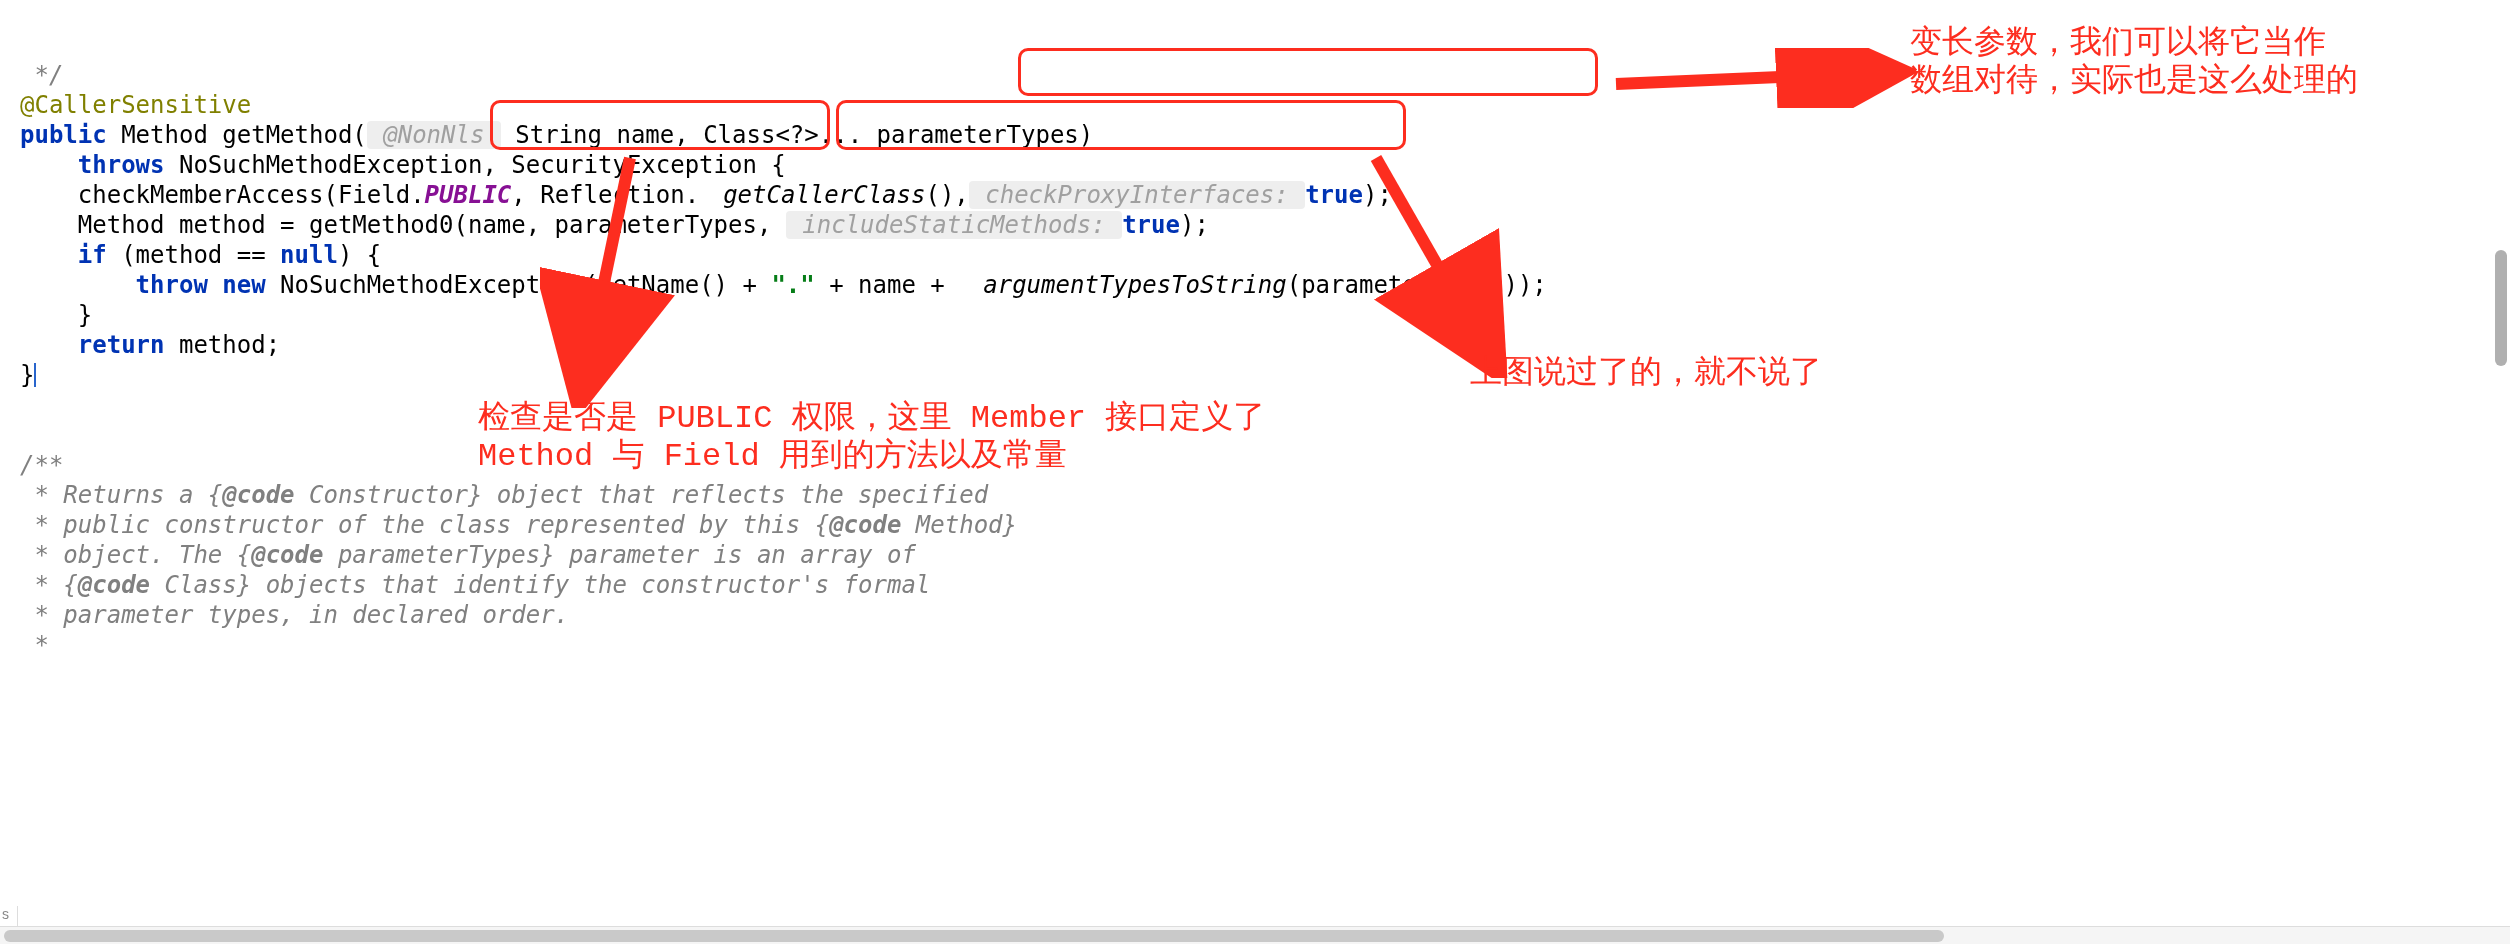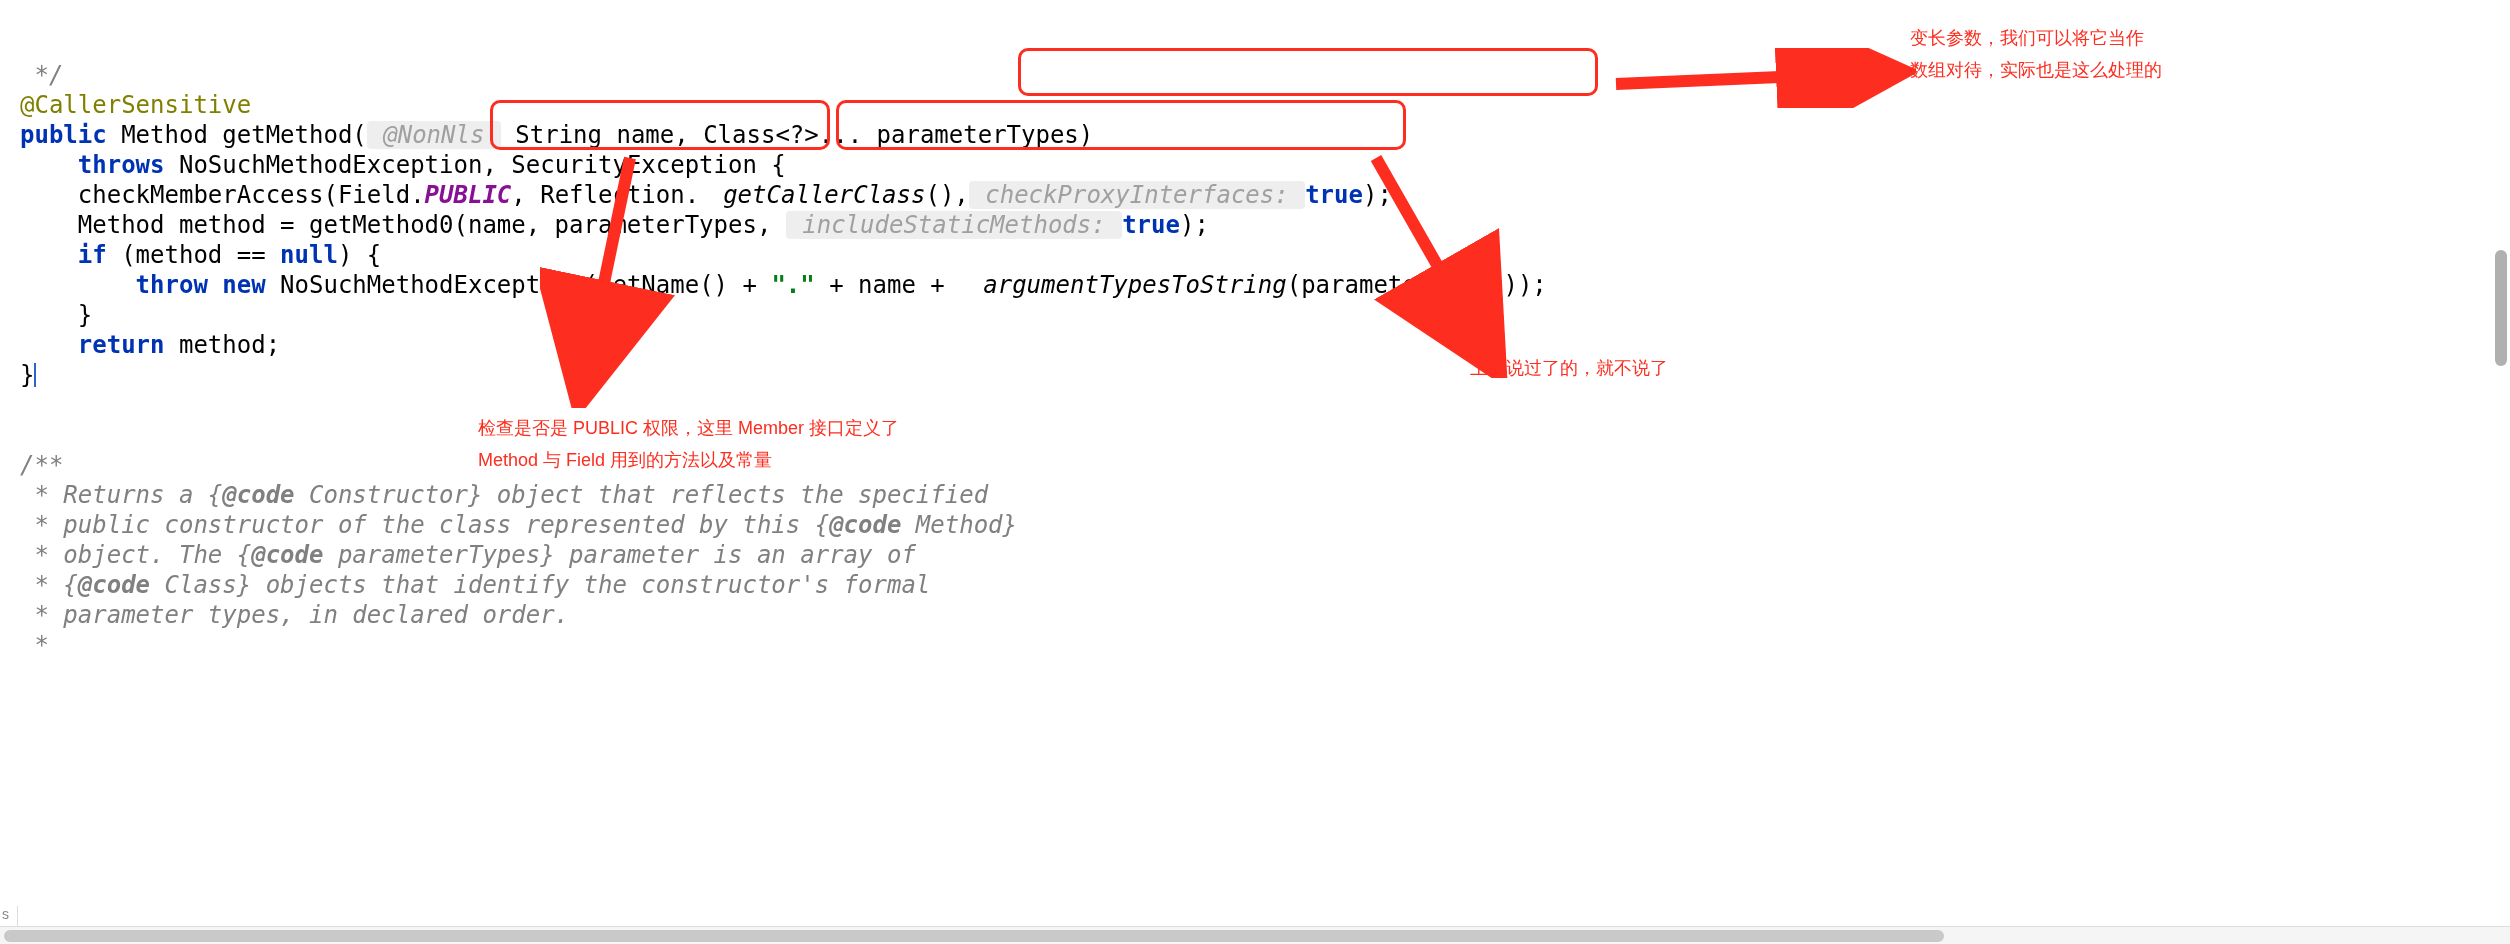--- a/index.html
+++ b/index.html
@@ -43,22 +43,22 @@
     position: absolute;
     border: 3px solid #fd2d1f;
     border-radius: 10px;
     z-index: 5;
     pointer-events: none;
   }
   .red-note {
     position: absolute;
     color: #fd2d1f;
     font-family: "PingFang SC","Microsoft YaHei",sans-serif;
-    font-size: 18px;
-    line-height: 32px;
+    font-size: 32px;
+    line-height: 38px;
     z-index: 6;
     white-space: pre;
   }
   .arrow {
     position: absolute;
     z-index: 5;
     pointer-events: none;
   }
   .h-scroll {
     position: absolute;
@@ -135,21 +135,21 @@
 <span class="comment"> * parameter types, in declared order.</span>
 <span class="comment"> *</span>
 </div>
 
 <div class="red-box" style="left:1018px; top:48px; width:580px; height:48px;"></div>
 <div class="red-box" style="left:490px; top:100px; width:340px; height:50px;"></div>
 <div class="red-box" style="left:836px; top:100px; width:570px; height:50px;"></div>
 
 <div class="red-note" style="left:1910px; top:22px;">变长参数，我们可以将它当作
 数组对待，实际也是这么处理的</div>
-<div class="red-note" style="left:478px; top:412px;">检查是否是 PUBLIC 权限，这里 Member 接口定义了
+<div class="red-note" style="left:478px; top:400px;font-family:Liberation Mono, monospace;">检查是否是 PUBLIC 权限，这里 Member 接口定义了
 Method 与 Field 用到的方法以及常量</div>
 <div class="red-note" style="left:1470px; top:352px;">上图说过了的，就不说了</div>
 
 <svg class="arrow" style="left:1596px; top:48px;" width="320" height="60">
   <defs>
       <marker id="ah1" markerWidth="12" markerHeight="12" refX="2" refY="6" orient="auto">
     <path d="M12,0 L0,6 L12,12 Z" fill="#fd2d1f"></path>
       </marker>
     </defs>
   <line x1="300" y1="24" x2="20" y2="36" stroke="#fd2d1f" stroke-width="12" marker-start="url(#ah1)"></line>

